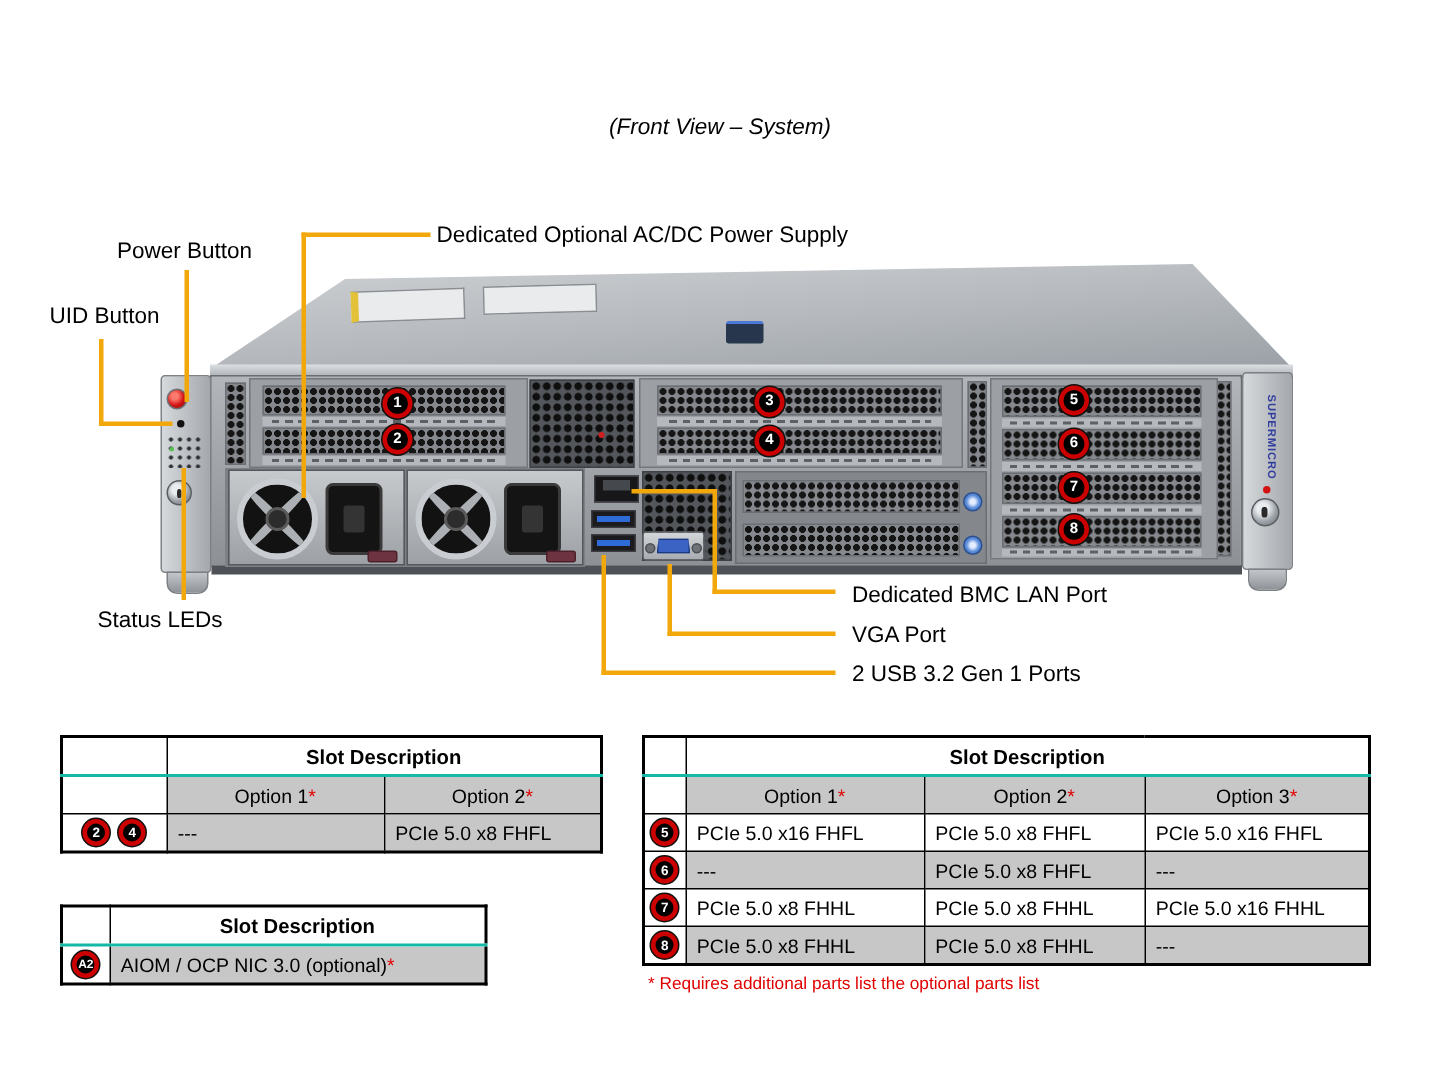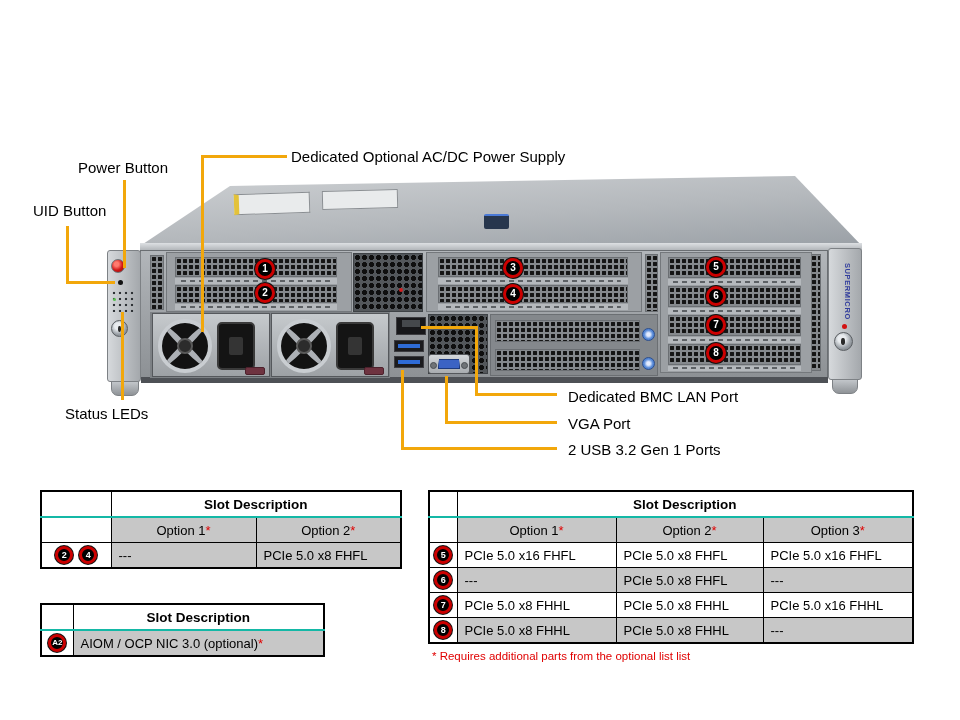--- a/index.html
+++ b/index.html
@@ -69,20 +69,21 @@
   table.spec tr.hdr td{border-bottom:2px solid #14b8a6;font-weight:bold;font-size:13.5px;}
   table.spec td.gray{background:#c7c7c7;}
   .red{color:#e00000;}
   .footnote{font-size:11.5px;color:#e00000;white-space:nowrap;}
 </style>
 </head>
 <body>
 
 <div class="canvas">
 
+  <div class="abs title">(Front View – System)</div>
 
   <div>
     <div class="abs top-cover"></div>
     <div class="abs sticker" style="left:234px;top:193px;width:70px;height:19px;transform:rotate(-2deg);border-left:5px solid #e3c23a;"></div>
     <div class="abs sticker" style="left:322px;top:190px;width:74px;height:17px;transform:rotate(-1.5deg);"></div>
     <div class="abs" style="left:484px;top:214px;width:25px;height:13px;background:#27364d;border-top:2px solid #4a79d6;border-radius:2px;"></div>
     <div class="abs top-lip"></div>
     <div class="abs rear-panel"></div>
     <div class="abs bottom-strip"></div>
 
@@ -295,15 +296,15 @@
       <td class="c"></td>
       <td class="c">Slot Description</td>
     </tr>
     <tr>
       <td class="c"><span class="tbadge small">A2</span></td>
       <td class="gray"><span>AIOM / OCP NIC 3.0 (optional)</span><span class="red">*</span></td>
     </tr>
   </tbody>
     </table>
 
-  <div class="abs footnote" style="left:432px;top:650px;">* Requires additional parts from the optional list list</div>
+  <div class="abs footnote" style="left:432px;top:650px;">* Requires additional parts list the optional parts list</div>
 
 </div>
 
 </body></html>

